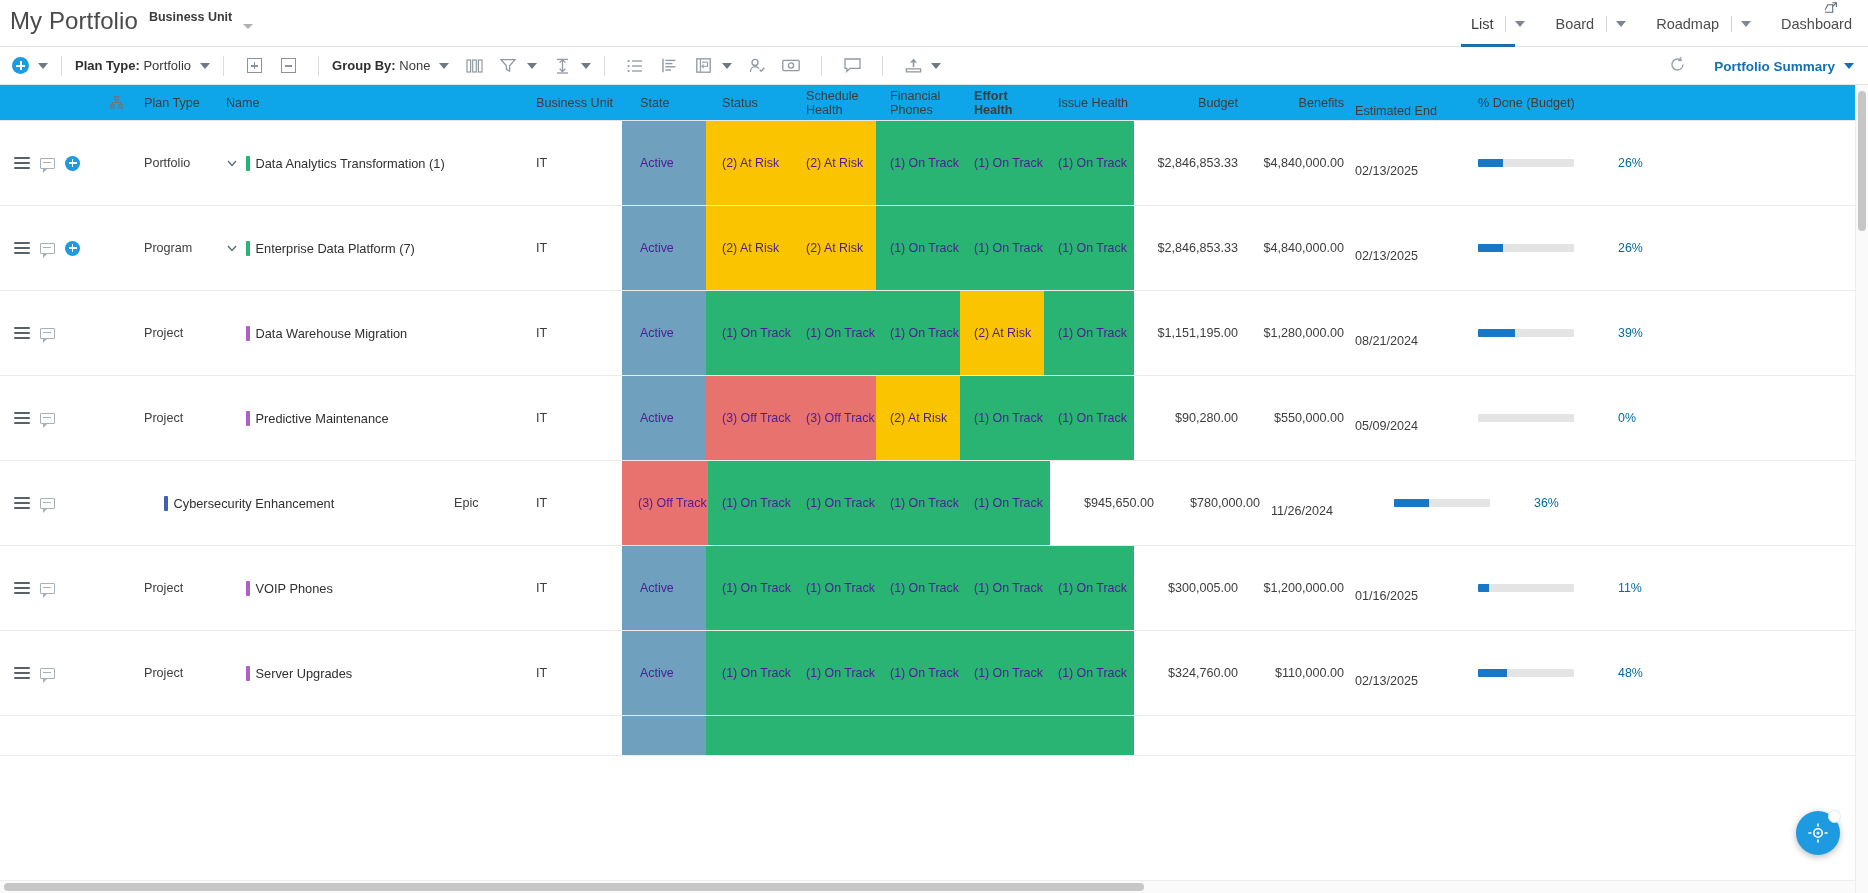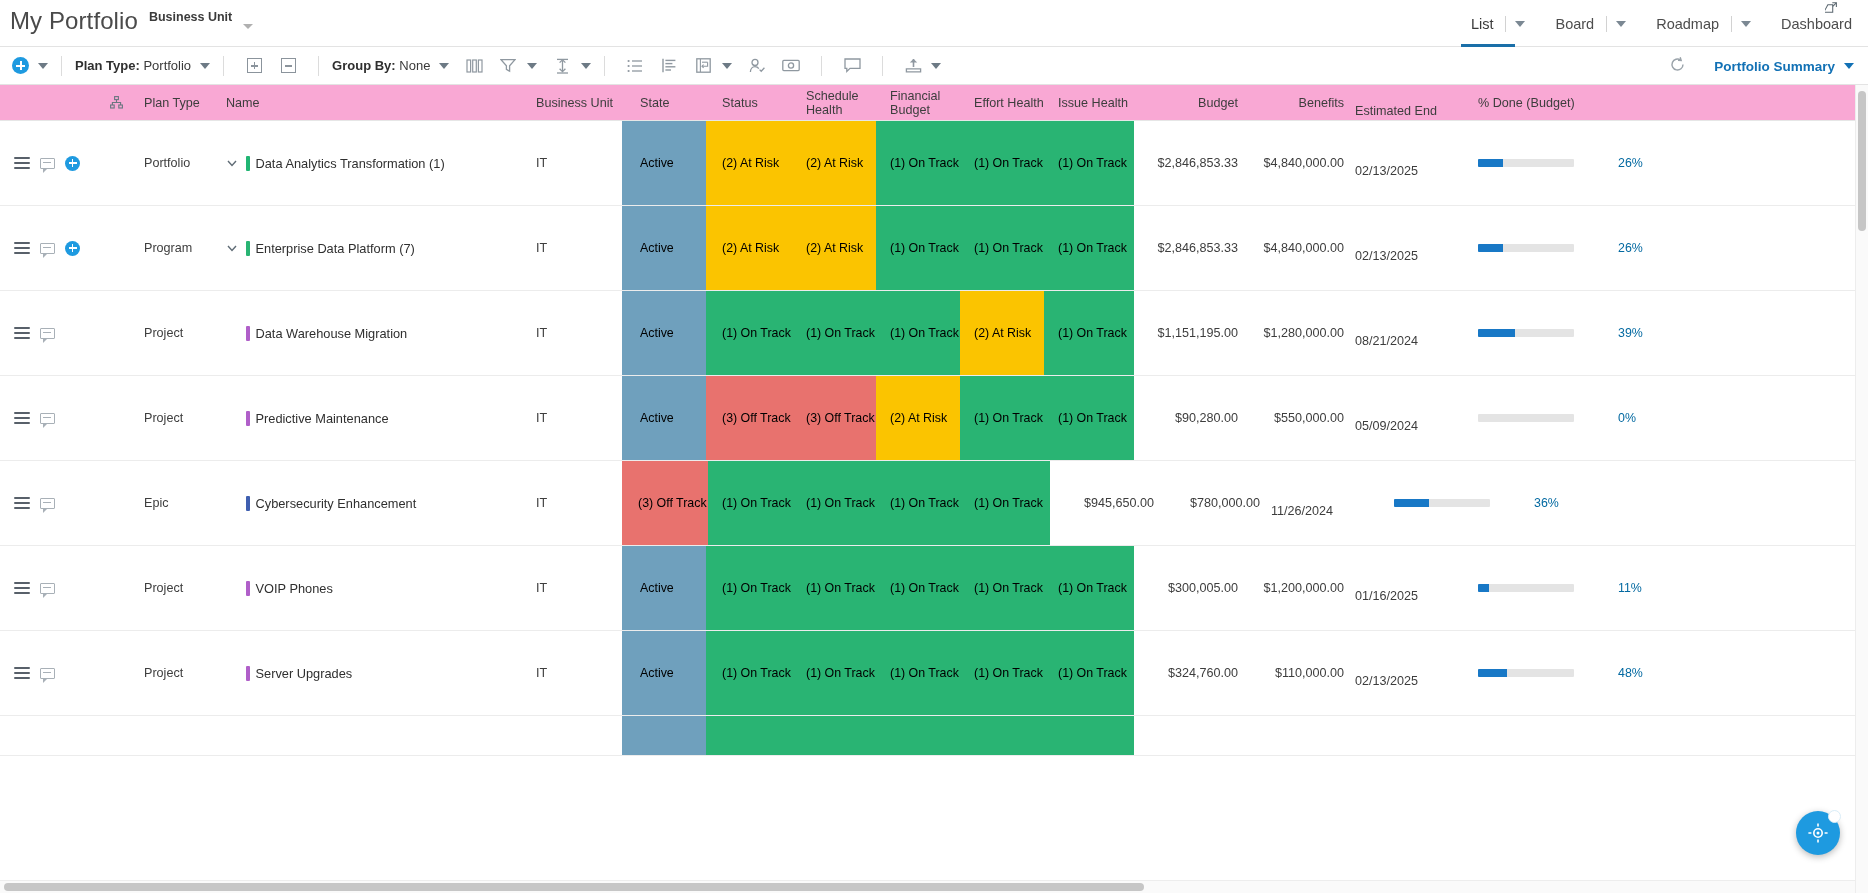--- a/index.html
+++ b/index.html
@@ -156,21 +156,21 @@
   .grid-wrap {
     position: relative;
     height: 808px;
     overflow: hidden;
   }
   .thead {
     height: 36px;
     display: flex;
     align-items: center;
     border-bottom: 1px solid #e6e6e6;
-    background: #f9a8d4;
+    background: #0ea5e9;
     font-size: 12.4px;
     color: #4a5560;
   }
   .tbody { position: relative; }
   .row {
     display: flex;
     align-items: stretch;
     height: 85px;
     border-bottom: 1px solid #ececec;
     background: #fff;
@@ -186,21 +186,21 @@
   
   .c-handle { width: 88px; padding-left: 14px; gap: 10px; }
   .c-hier   { width: 56px; justify-content: center; }
   .c-ptype  { width: 82px; }
   .c-name   { width: 310px; }
   .c-bu     { width: 86px; }
   .c-state  { width: 84px; padding-left: 18px; }
   .c-status { width: 86px; padding-left: 16px; }
   .c-sh     { width: 84px; padding-left: 14px; }
   .c-fh     { width: 84px; padding-left: 14px; }
-  .c-eh     { width: 84px; padding-left: 14px; }
+  .c-eh     { width: 84px; padding-left: 14px; font-weight: bold; }
   .c-ih     { width: 90px; padding-left: 14px; }
   .c-budget { width: 104px; justify-content: flex-end; }
   .c-benef  { width: 106px; justify-content: flex-end; }
   .c-end    { width: 110px; padding-left: 11px; margin-top: 16px; }
   .c-done   { width: 200px; padding-left: 24px; }
 
   .thead .c-budget, .thead .c-benef { justify-content: flex-end; }
 
   .hamb { width: 16px; display: flex; flex-direction: column; justify-content: space-between; height: 12px; }
   .hamb i { display: block; height: 1.7px; background: #58606a; border-radius: 1px; }
@@ -241,21 +241,21 @@
     height: 15px;
     margin-right: 6px;
     flex: 0 0 auto;
     border-radius: 1px;
   }
   .nametext { font-size: 12.8px; color: #2f2f2f; white-space: nowrap; }
 
   
   .blk {
     display: flex; align-items: center;
-    color: #000000;
+    color: #4c1d95;
     font-size: 12.4px;
     font-weight: 400;
   }
 
   .progress {
     width: 96px; height: 8px;
     background: #e4e4e4;
     border-radius: 1px;
     position: relative;
     overflow: hidden;
@@ -486,21 +486,21 @@
         <rect x="8.8" y="9" width="3.6" height="3" fill="none" stroke="#6b7680" stroke-width="1.1"></rect>
         <path d="M6.5 3.6 v2.9 M2.4 9 v-2.5 h8.2 v2.5" fill="none" stroke="#6b7680" stroke-width="1.1"></path>
       </svg>
     </div>
     <div class="cell c-ptype">Plan Type</div>
     <div class="cell c-name">Name</div>
     <div class="cell c-bu">Business Unit</div>
     <div class="cell c-state">State</div>
     <div class="cell c-status">Status</div>
     <div class="cell c-sh">Schedule Health</div>
-    <div class="cell c-fh">Financial Budget</div>
+    <div class="cell c-fh">Financial Phones</div>
     <div class="cell c-eh">Effort Health</div>
     <div class="cell c-ih">Issue Health</div>
     <div class="cell c-budget">Budget</div>
     <div class="cell c-benef">Benefits</div>
     <div class="cell c-end">Estimated End</div>
     <div class="cell c-done">% Done (Budget)</div>
   </div>
 
   <div class="tbody" id="tbody">
       <div class="row">
@@ -654,26 +654,26 @@
           <span class="hamb">
             <i></i>
             <i></i>
             <i></i>
           </span>
           <span class="bubble">
             <em></em>
           </span>
         </div>
         <div class="cell c-hier"></div>
-        <div class="cell c-ptype">Epic</div>
         <div class="cell c-name">
           <span style="display:inline-block;width:20px"></span>
           <span class="namebar" style="background:#3f5fb0"></span>
           <span class="nametext">Cybersecurity Enhancement</span>
         </div>
+        <div class="cell c-ptype">Epic</div>
         <div class="cell c-bu">IT</div>
         <div class="cell blk c-status" style="background: rgb(232, 114, 110);">(3) Off Track</div>
         <div class="cell blk c-sh" style="background: rgb(41, 180, 115);">(1) On Track</div>
         <div class="cell blk c-fh" style="background: rgb(41, 180, 115);">(1) On Track</div>
         <div class="cell blk c-eh" style="background: rgb(41, 180, 115);">(1) On Track</div>
         <div class="cell blk c-ih" style="background: rgb(41, 180, 115);">(1) On Track</div>
         <div class="cell c-budget">$945,650.00</div>
         <div class="cell c-benef">$780,000.00</div>
         <div class="cell c-end">11/26/2024</div>
         <div class="cell c-done">

